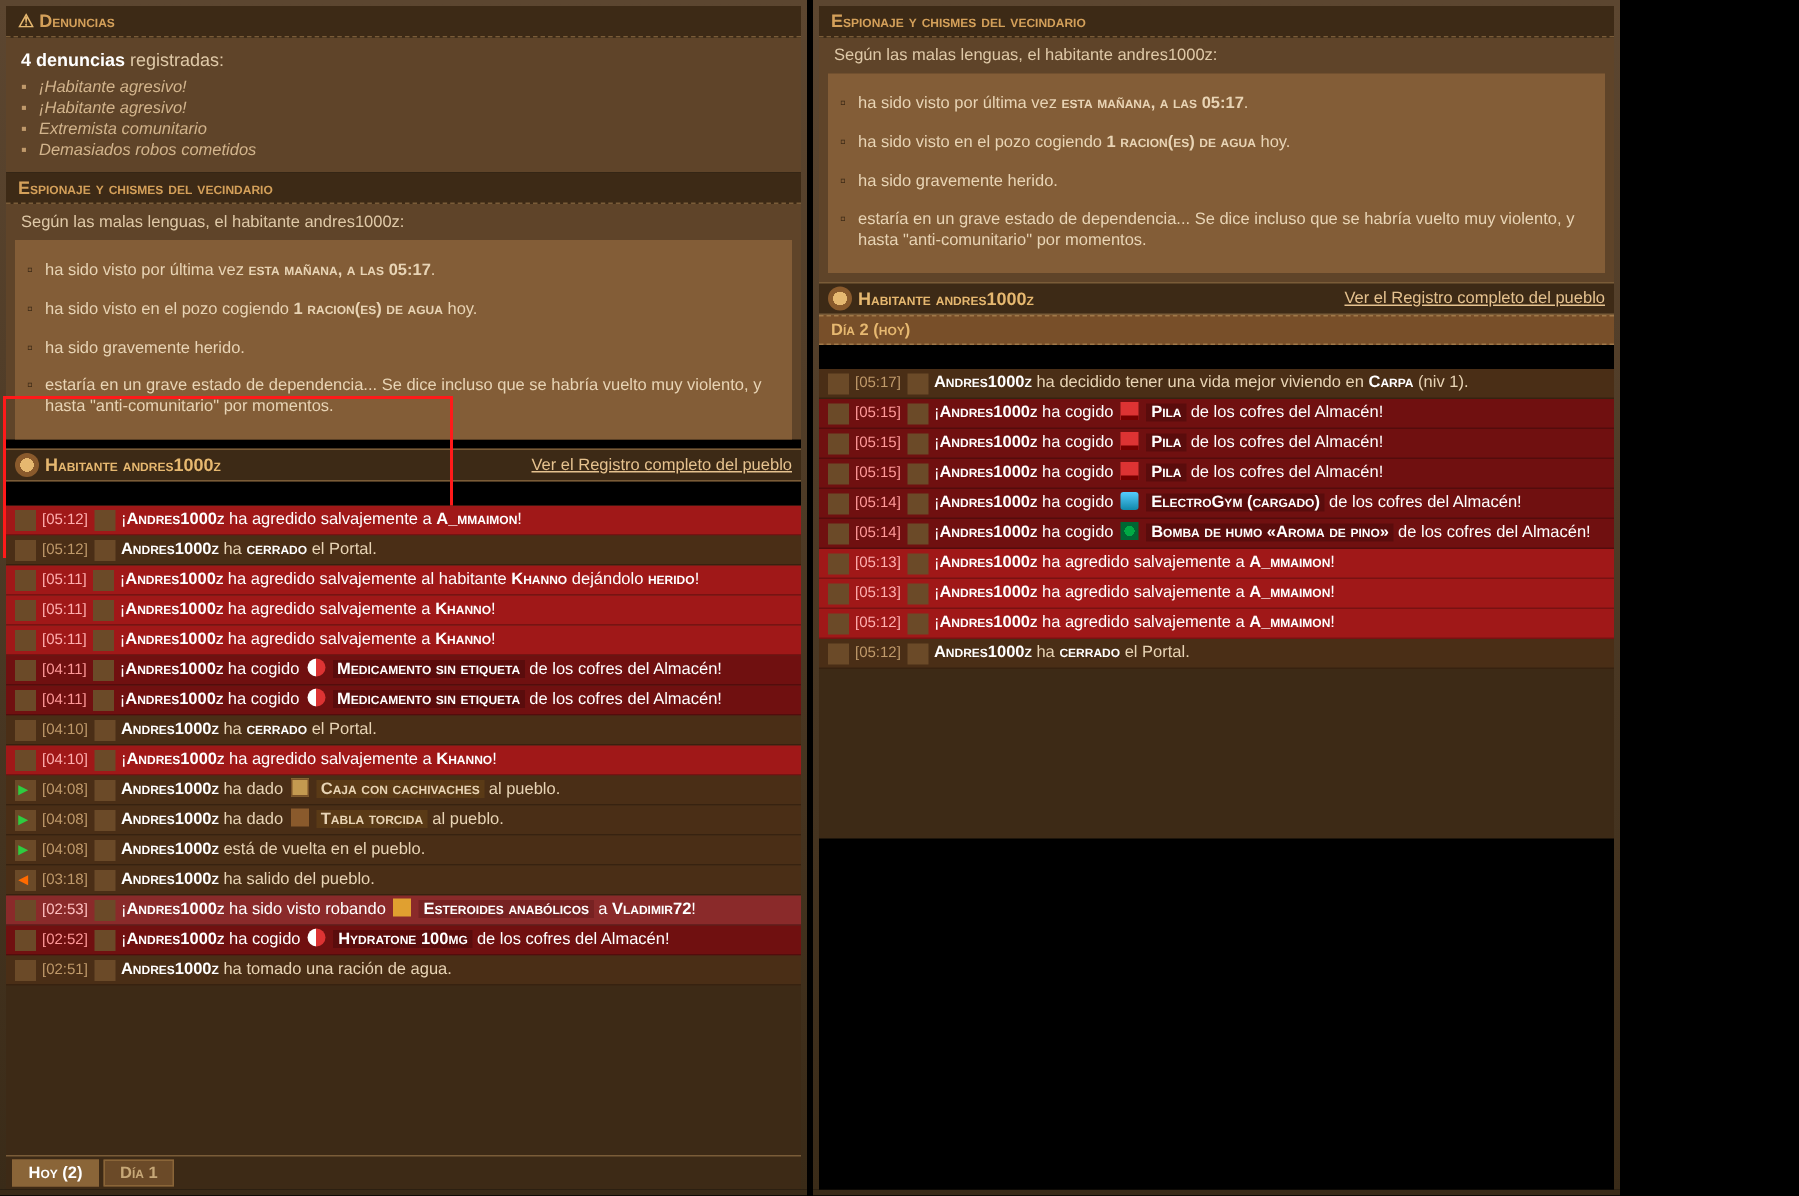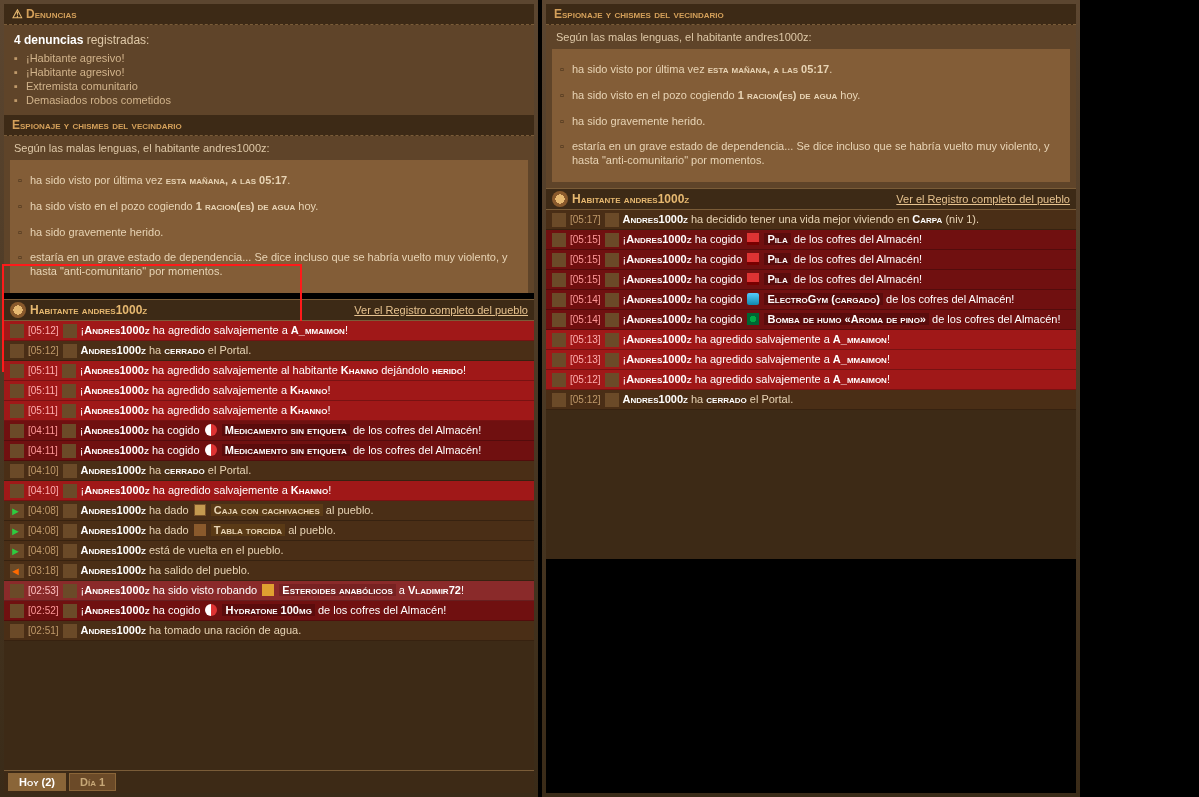--- a/index.html
+++ b/index.html
@@ -31,21 +31,21 @@
     border-bottom: 1px dashed #7a5c38;
   }
   .warn-title::before { content: "⚠ "; color: #e6b870; }
   .brown-block {
     background: #5f4429;
     padding: 8px 10px;
   }
   .complaint { font-size: 12px; }
   .complaint strong { color: #fff; }
   ul.list { list-style: none; margin: 4px 0 0 0; padding: 0 0 0 12px; }
-  ul.list li { padding: 1px 0; color: #d2b48c; position: relative; }
+  ul.list li { padding: 1px 0; color: #d2b48c; font-style: italic; position: relative; }
   ul.list li::before { content: "▪"; color: #c09a6b; position: absolute; left: -12px; }
   .gossip-intro { color: #dfc9a8; padding: 6px 10px 2px; display:block; }
   ul.gossip { list-style: none; margin: 4px 6px 6px 6px; padding: 8px 10px 8px 20px; background:#835d37; }
   ul.gossip li { padding: 6px 0; color: #e8d4b5; position: relative; line-height: 1.25; }
   ul.gossip li::before { content: "▫"; color: #3d2a16; position: absolute; left: -12px; }
   ul.gossip strong, ul.gossip .sc { font-variant: small-caps; font-weight: bold; }
   .red-outline { position:absolute; border: 2px solid #ff1a1a; pointer-events:none; }
   .header-bar {
     background: #3d2a16;
     display: flex;
@@ -64,20 +64,21 @@
     font-weight:bold;
     padding: 3px 8px;
     border-top: 1px dashed #a07848;
     border-bottom: 1px dashed #a07848;
   }
   .log-scroll {
     flex: 1 1 auto;
     overflow-y: auto;
     background:#3d2a16;
     position: relative;
+    margin-top: 16px;
   }
   .entry {
     display:flex;
     align-items:flex-start;
     gap:4px;
     padding: 2px 6px;
     border-bottom: 1px solid rgba(0,0,0,.25);
     line-height:1.35;
   }
   .entry .time { color:#c09a6b; font-size:10px; white-space:nowrap; margin-top:1px; }
@@ -275,20 +276,21 @@
           <li>ha sido gravemente herido.</li>
           <li>estaría en un grave estado de dependencia... Se dice incluso que se habría vuelto muy violento, y hasta "anti-comunitario" por momentos.</li>
         </ul>
     </div>
 
     <div class="header-bar">
       <span class="hicon"></span>
       <span class="htxt">Habitante andres1000z</span>
       <a class="header-link">Ver el Registro completo del pueblo</a>
     </div>
+    <div class="day-head">Día 2 (hoy)</div>
 
     <div class="log-scroll" id="log-right" style="overflow:hidden;">
         <div class="entry sev-low">
           <span class="badge"></span>
           <span class="time">[05:17]</span>
           <span class="badge"></span>
           <span class="txt"><span class="nm">Andres1000z</span> ha decidido tener una vida mejor viviendo en <span class="nm">Carpa</span> (niv 1).</span>
         </div>
         <div class="entry sev-med">
           <span class="badge"></span>

